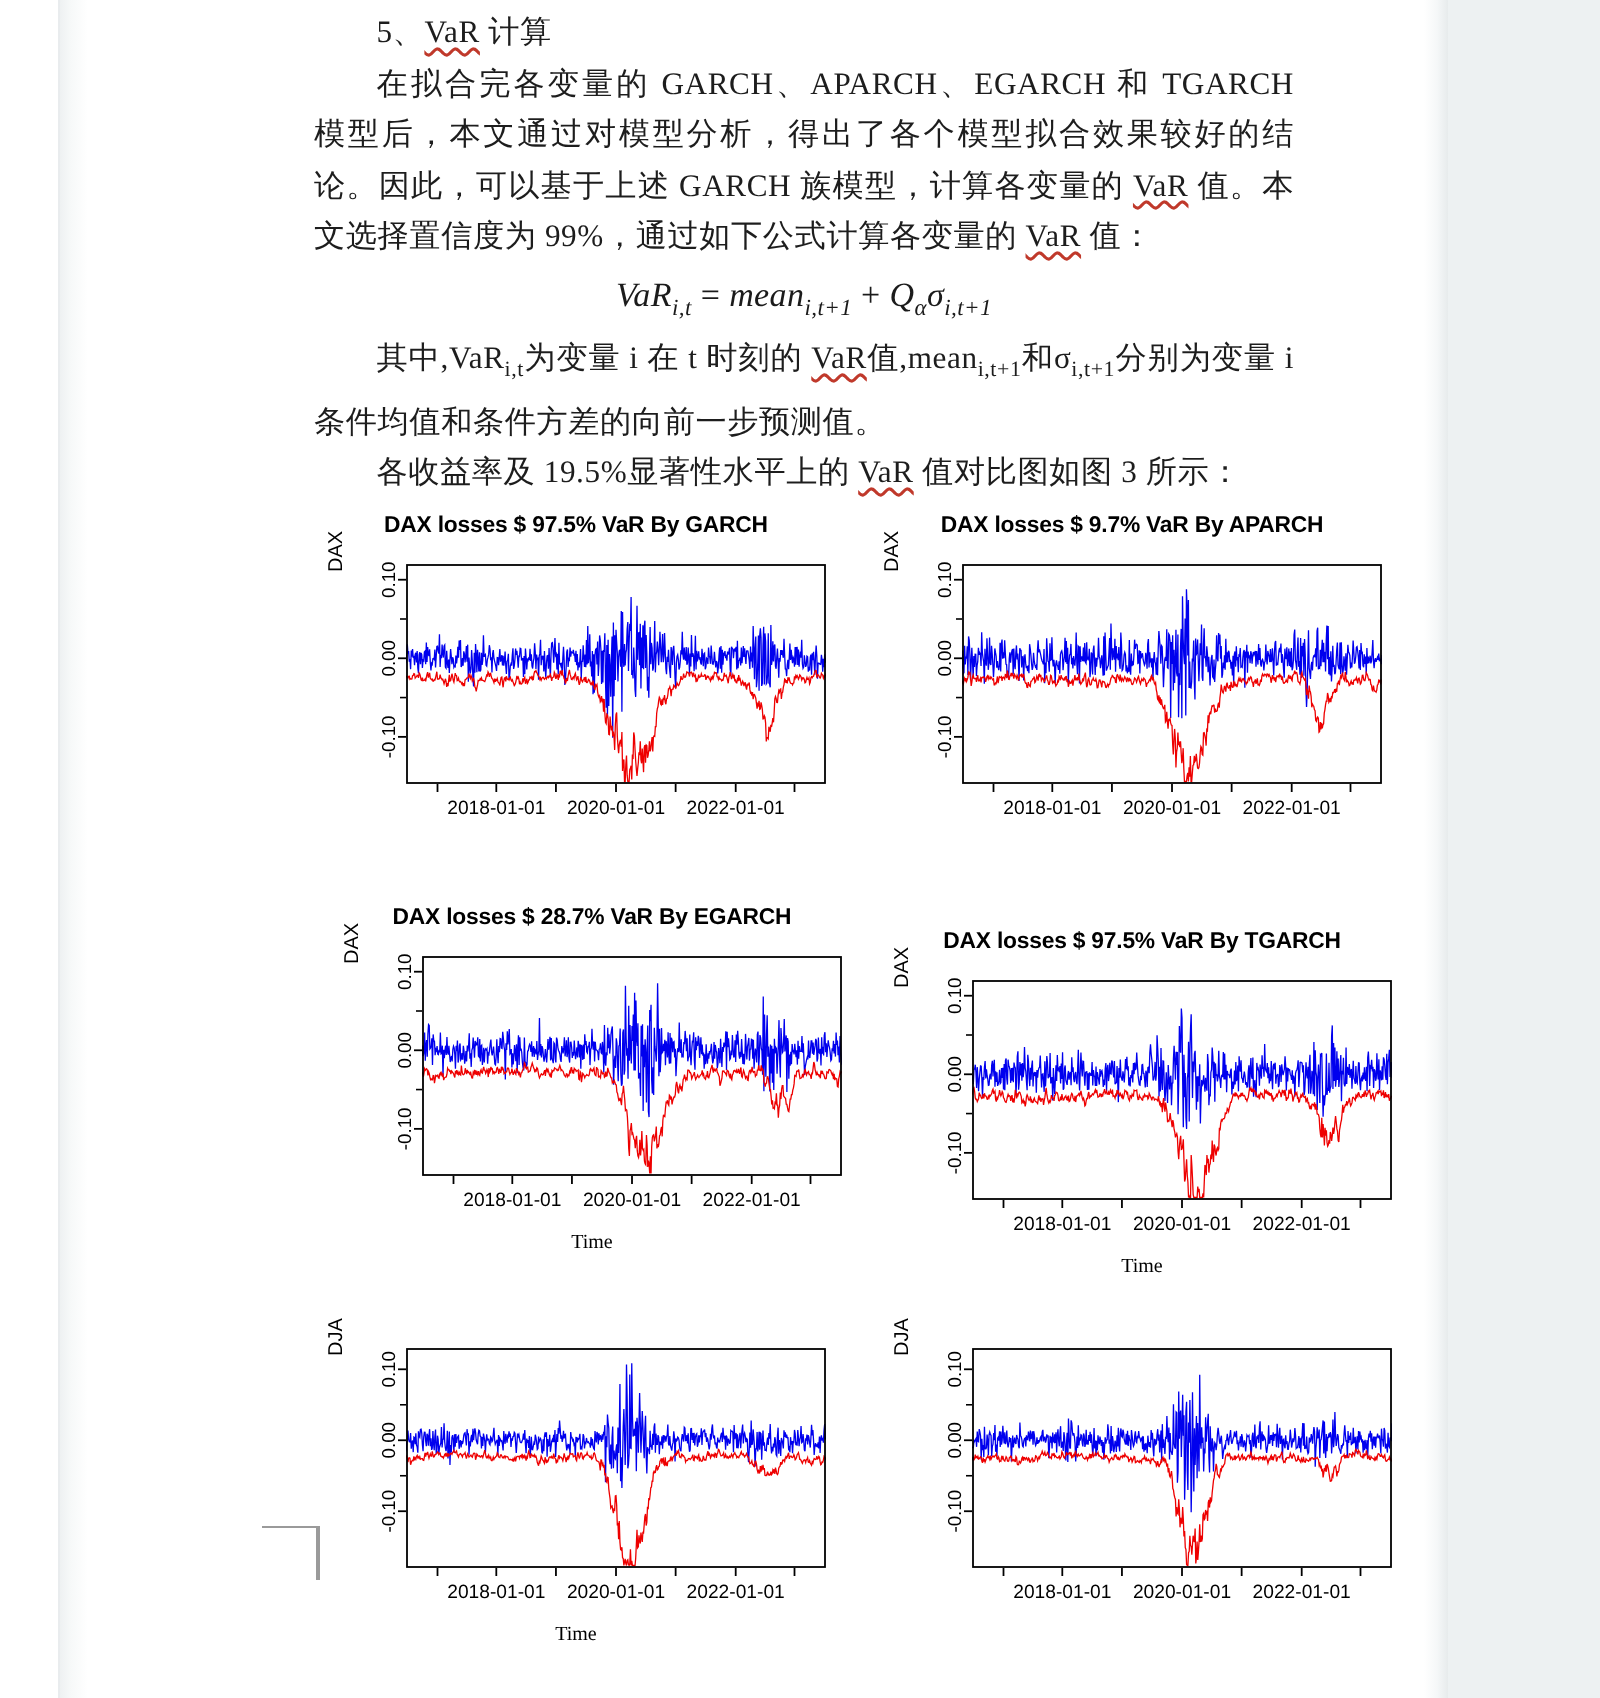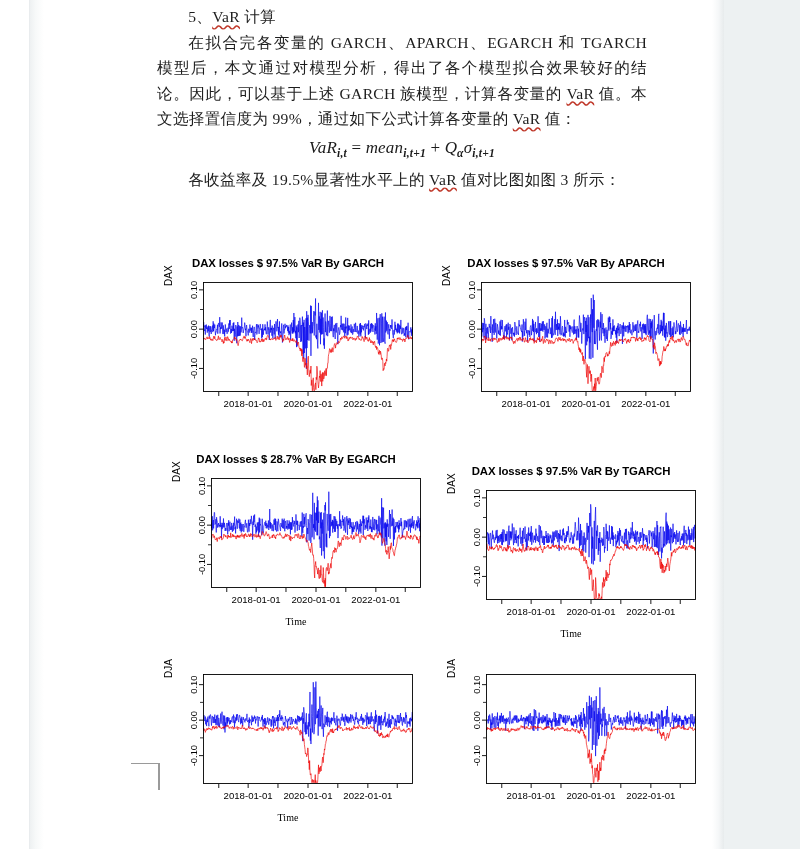--- a/index.html
+++ b/index.html
@@ -80,21 +80,21 @@
     text-align: center;
     font-family: "Liberation Serif", serif;
     font-style: italic;
     font-size: 17px;
     line-height: 27px;
     margin: 2px 0 0 0;
     letter-spacing: 0.2px;
   }
   .formula sub { font-style: italic; font-size: 0.68em; }
   .nm { font-style: normal; }
-  sub { font-size: 0.7em; font-weight: bold; }
+  sub { font-size: 0.7em; }
 
   
   .charts {
     position: absolute;
     left: 157px;
     top: 252px;
     width: 545px;
   }
   .chart-row {
     position: relative;
@@ -197,20 +197,21 @@
     <p class="para indent2"><span>在拟合完各变量的 GARCH、APARCH、EGARCH 和 TGARCH 模型后，本文通过对模型分析，得出了各个模型拟合效果较好的结论。因此，可以基于上述 GARCH 族模型，计算各变量的 </span><span class="squiggle">VaR</span><span> 值。本文选择置信度为 99%，通过如下公式计算各变量的 </span><span class="squiggle">VaR</span><span> 值：</span></p>
 
     <p class="formula">
       <span>VaR</span><sub>i,t</sub>
       <span class="nm">=</span>
       <span>mean</span><sub>i,t+1</sub>
       <span class="nm">+</span>
       <span>Q</span><sub>α</sub><span>σ</span><sub>i,t+1</sub>
     </p>
 
+    <p class="para indent2"><span>其中,</span><span>VaR</span><sub>i,t</sub><span>为变量 i 在 t 时刻的 </span><span class="squiggle">VaR</span><span>值,</span><span>mean</span><sub>i,t+1</sub><span>和</span><span>σ</span><sub>i,t+1</sub><span>分别为变量 i 条件均值和条件方差的向前一步预测值。</span></p>
 
     <p class="para indent2"><span>各收益率及 19.5%显著性水平上的 </span><span class="squiggle">VaR</span><span> 值对比图如图 3 所示：</span></p>
   </div>
 
   <div class="charts">
     <div class="chart-row r1">
       <div class="chart-cell left">
         <div class="chart-title">DAX losses $ 97.5% VaR By GARCH</div>
         <div class="plot-wrap">
             <svg width="262" height="140" class="plot-svg">
@@ -241,21 +242,21 @@
               <line x1="240.25" x2="240.25" y1="114" y2="118" stroke="#000" stroke-width="0.9"></line>
               <text x="91.15" y="129" text-anchor="middle" font-family="&quot;Liberation Sans&quot;, sans-serif" font-size="9.6" fill="#000">2018-01-01</text>
               <text x="151" y="129" text-anchor="middle" font-family="&quot;Liberation Sans&quot;, sans-serif" font-size="9.6" fill="#000">2020-01-01</text>
               <text x="210.85" y="129" text-anchor="middle" font-family="&quot;Liberation Sans&quot;, sans-serif" font-size="9.6" fill="#000">2022-01-01</text>
             </svg>
           </div>
         <div class="ylab">DAX</div>
         <div class="xlab"></div>
       </div>
       <div class="chart-cell right">
-        <div class="chart-title">DAX losses $ 97.5% VaR By APARCH</div>
+        <div class="chart-title">DAX losses $ 9.7% VaR By APARCH</div>
         <div class="plot-wrap">
             <svg width="262" height="140" class="plot-svg">
               <defs>
                 <clipPath id="clip1">
                   <rect x="46" y="4" width="210" height="110"></rect>
                 </clipPath>
               </defs>
               <g clip-path="url(#clip1)">
                 <path d="M46.00,56.28L46.33,47.32L46.66,58.66L46.98,58.33L47.31,44.85L47.64,54.20L47.97,50.22L48.30,51.26L48.63,45.10L48.95,59.55L49.28,40.23L49.61,42.08L49.94,49.29L50.27,62.14L50.59,53.56L50.92,45.83L51.25,52.78L51.58,61.23L51.91,49.99L52.23,55.50L52.56,49.10L52.89,49.13L53.22,60.04L53.55,54.74L53.88,52.83L54.20,45.86L54.53,49.41L54.86,48.36L55.19,49.04L55.52,55.01L55.84,38.09L56.17,48.24L56.50,50.88L56.83,52.81L57.16,63.84L57.48,46.44L57.81,52.75L58.14,54.83L58.47,41.15L58.80,49.49L59.13,56.91L59.45,53.53L59.78,40.73L60.11,53.59L60.44,54.46L60.77,44.89L61.09,48.82L61.42,54.12L61.75,60.53L62.08,55.13L62.41,46.21L62.73,48.21L63.06,49.99L63.39,55.84L63.72,52.52L64.05,55.40L64.38,57.06L64.70,54.89L65.03,43.42L65.36,57.68L65.69,44.02L66.02,41.82L66.34,51.38L66.67,48.16L67.00,51.10L67.33,42.08L67.66,48.49L67.98,54.07L68.31,54.33L68.64,60.69L68.97,57.45L69.30,60.76L69.63,51.22L69.95,48.11L70.28,53.40L70.61,49.55L70.94,47.42L71.27,46.50L71.59,59.18L71.92,46.25L72.25,54.51L72.58,56.56L72.91,48.34L73.23,44.71L73.56,51.75L73.89,48.74L74.22,54.25L74.55,62.46L74.88,46.08L75.20,46.75L75.53,47.22L75.86,55.76L76.19,50.54L76.52,50.28L76.84,62.30L77.17,51.49L77.50,49.20L77.83,53.69L78.16,56.07L78.48,55.10L78.81,57.60L79.14,54.68L79.47,58.64L79.80,44.08L80.13,46.42L80.45,49.59L80.78,53.89L81.11,56.94L81.44,55.44L81.77,48.42L82.09,52.31L82.42,54.34L82.75,55.49L83.08,54.83L83.41,56.95L83.73,47.21L84.06,42.14L84.39,48.23L84.72,46.73L85.05,48.04L85.38,49.56L85.70,51.26L86.03,52.51L86.36,53.09L86.69,54.10L87.02,46.47L87.34,63.58L87.67,53.27L88.00,58.64L88.33,41.19L88.66,47.62L88.98,52.59L89.31,52.86L89.64,57.83L89.97,43.66L90.30,52.12L90.63,51.84L90.95,40.64L91.28,51.69L91.61,55.27L91.94,51.93L92.27,54.97L92.59,63.46L92.92,54.06L93.25,52.18L93.58,54.47L93.91,55.11L94.23,56.92L94.56,52.68L94.89,58.91L95.22,49.33L95.55,47.95L95.88,47.42L96.20,48.99L96.53,57.16L96.86,52.64L97.19,50.34L97.52,40.94L97.84,53.07L98.17,42.50L98.50,54.04L98.83,45.87L99.16,63.32L99.48,53.61L99.81,49.49L100.14,49.28L100.47,43.95L100.80,54.17L101.13,50.93L101.45,56.19L101.78,50.08L102.11,53.29L102.44,54.82L102.77,50.24L103.09,38.29L103.42,53.58L103.75,59.11L104.08,45.04L104.41,45.49L104.73,63.78L105.06,45.09L105.39,52.94L105.72,50.41L106.05,50.46L106.38,52.58L106.70,45.71L107.03,52.69L107.36,43.50L107.69,53.09L108.02,53.67L108.34,43.14L108.67,51.51L109.00,50.97L109.33,51.66L109.66,46.34L109.98,60.56L110.31,57.40L110.64,48.31L110.97,49.01L111.30,59.30L111.63,47.01L111.95,44.81L112.28,52.41L112.61,59.54L112.94,50.76L113.27,55.35L113.59,51.35L113.92,51.39L114.25,40.91L114.58,50.19L114.91,51.19L115.23,56.13L115.56,53.52L115.89,49.59L116.22,53.99L116.55,59.90L116.88,40.08L117.20,59.61L117.53,38.21L117.86,49.18L118.19,57.33L118.52,56.28L118.84,55.37L119.17,54.69L119.50,48.01L119.83,40.97L120.16,56.90L120.48,33.75L120.81,46.38L121.14,52.05L121.47,46.09L121.80,49.68L122.13,51.77L122.45,41.38L122.78,57.86L123.11,45.01L123.44,51.23L123.77,48.72L124.09,52.04L124.42,45.49L124.75,54.46L125.08,56.42L125.41,38.21L125.73,44.17L126.06,57.25L126.39,56.81L126.72,54.27L127.05,49.58L127.38,48.15L127.70,49.17L128.03,57.74L128.36,54.62L128.69,58.66L129.02,55.83L129.34,57.91L129.67,41.96L130.00,57.48L130.33,59.34L130.66,48.81L130.98,55.00L131.31,53.54L131.64,54.66L131.97,49.53L132.30,41.83L132.63,46.42L132.95,44.46L133.28,44.09L133.61,44.51L133.94,53.66L134.27,53.44L134.59,47.14L134.92,58.80L135.25,47.56L135.58,51.23L135.91,49.43L136.23,48.63L136.56,51.74L136.89,53.21L137.22,54.57L137.55,53.72L137.88,48.44L138.20,50.24L138.53,56.40L138.86,44.08L139.19,41.57L139.52,55.78L139.84,48.20L140.17,52.55L140.50,51.90L140.83,55.67L141.16,51.19L141.48,61.81L141.81,51.86L142.14,48.03L142.47,52.97L142.80,53.77L143.13,59.36L143.45,50.71L143.78,59.65L144.11,46.23L144.44,37.48L144.77,41.78L145.09,45.93L145.42,53.82L145.75,44.82L146.08,45.32L146.41,54.01L146.73,65.63L147.06,57.46L147.39,51.68L147.72,50.48L148.05,52.41L148.38,36.66L148.70,55.85L149.03,56.12L149.36,39.02L149.69,39.54L150.02,42.67L150.34,80.99L150.67,43.00L151.00,53.94L151.33,39.63L151.66,67.30L151.98,46.83L152.31,63.43L152.64,53.83L152.97,36.89L153.30,58.38L153.63,60.21L153.95,39.21L154.28,80.63L154.61,58.69L154.94,64.58L155.27,45.43L155.59,36.44L155.92,81.12L156.25,20.09L156.58,41.44L156.91,50.01L157.23,54.10L157.56,31.21L157.89,79.74L158.22,16.67L158.55,25.52L158.88,49.75L159.20,22.04L159.53,66.04L159.86,52.71L160.19,65.79L160.52,66.00L160.84,62.88L161.17,51.25L161.50,52.69L161.83,42.29L162.16,63.19L162.48,71.71L162.81,41.25L163.14,49.30L163.47,48.70L163.80,41.81L164.13,51.83L164.45,62.62L164.78,53.50L165.11,43.65L165.44,49.60L165.77,34.23L166.09,60.41L166.42,62.48L166.75,44.30L167.08,36.14L167.41,51.16L167.73,50.05L168.06,55.34L168.39,45.09L168.72,49.07L169.05,58.11L169.38,50.42L169.70,56.30L170.03,64.78L170.36,55.31L170.69,50.95L171.02,49.48L171.34,60.43L171.67,61.01L172.00,51.73L172.33,62.98L172.66,57.21L172.98,53.21L173.31,39.60L173.64,50.99L173.97,52.65L174.30,38.46L174.63,44.05L174.95,39.28L175.28,51.39L175.61,45.00L175.94,60.91L176.27,59.22L176.59,53.32L176.92,56.11L177.25,49.67L177.58,56.89L177.91,41.37L178.23,53.22L178.56,48.17L178.89,53.07L179.22,47.38L179.55,48.12L179.88,52.99L180.20,51.92L180.53,56.36L180.86,52.86L181.19,59.78L181.52,49.86L181.84,64.55L182.17,49.13L182.50,47.74L182.83,55.32L183.16,45.19L183.48,52.16L183.81,50.57L184.14,58.11L184.47,49.66L184.80,50.00L185.13,46.00L185.45,55.58L185.78,55.28L186.11,55.63L186.44,50.73L186.77,47.81L187.09,47.06L187.42,65.90L187.75,47.75L188.08,50.78L188.41,44.43L188.73,58.39L189.06,47.73L189.39,50.36L189.72,49.60L190.05,53.58L190.38,47.64L190.70,48.88L191.03,53.89L191.36,49.85L191.69,48.00L192.02,49.36L192.34,48.30L192.67,47.50L193.00,55.35L193.33,47.49L193.66,51.01L193.98,54.30L194.31,44.06L194.64,52.04L194.97,46.01L195.30,54.13L195.63,55.33L195.95,52.28L196.28,51.74L196.61,52.91L196.94,57.24L197.27,53.18L197.59,52.66L197.92,44.21L198.25,51.40L198.58,54.27L198.91,47.46L199.23,49.02L199.56,50.25L199.89,53.05L200.22,46.52L200.55,52.98L200.88,51.90L201.20,46.16L201.53,52.81L201.86,59.73L202.19,48.79L202.52,43.47L202.84,42.49L203.17,54.83L203.50,53.38L203.83,54.56L204.16,51.07L204.48,47.46L204.81,45.94L205.14,48.25L205.47,43.76L205.80,53.42L206.13,49.09L206.45,51.32L206.78,56.87L207.11,60.81L207.44,46.32L207.77,50.65L208.09,51.57L208.42,45.63L208.75,55.12L209.08,51.76L209.41,46.30L209.73,55.02L210.06,47.73L210.39,55.67L210.72,46.05L211.05,57.11L211.38,55.86L211.70,52.11L212.03,39.44L212.36,36.77L212.69,51.92L213.02,53.80L213.34,56.91L213.67,47.75L214.00,40.76L214.33,55.41L214.66,52.46L214.98,59.39L215.31,41.01L215.64,60.94L215.97,45.01L216.30,50.27L216.63,43.37L216.95,59.82L217.28,41.48L217.61,49.42L217.94,65.44L218.27,75.47L218.59,68.11L218.92,52.09L219.25,37.08L219.58,55.93L219.91,58.51L220.23,61.50L220.56,54.90L220.89,52.95L221.22,57.18L221.55,51.08L221.88,49.96L222.20,49.63L222.53,50.69L222.86,46.17L223.19,55.32L223.52,37.53L223.84,35.84L224.17,56.63L224.50,55.60L224.83,56.01L225.16,46.89L225.48,55.13L225.81,47.44L226.14,41.84L226.47,53.16L226.80,43.39L227.13,53.13L227.45,47.84L227.78,57.73L228.11,42.54L228.44,34.78L228.77,51.57L229.09,34.98L229.42,59.14L229.75,50.55L230.08,59.74L230.41,47.59L230.73,62.73L231.06,56.63L231.39,44.93L231.72,55.40L232.05,54.35L232.38,59.12L232.70,58.27L233.03,53.33L233.36,47.14L233.69,43.26L234.02,54.48L234.34,55.86L234.67,56.65L235.00,43.21L235.33,59.17L235.66,43.11L235.98,54.12L236.31,58.67L236.64,57.00L236.97,50.19L237.30,53.50L237.63,57.31L237.95,48.58L238.28,59.34L238.61,52.10L238.94,44.39L239.27,48.07L239.59,48.55L239.92,49.83L240.25,56.18L240.58,53.27L240.91,55.68L241.23,50.11L241.56,42.32L241.89,47.46L242.22,53.81L242.55,53.04L242.88,50.31L243.20,45.69L243.53,45.36L243.86,47.73L244.19,50.68L244.52,56.22L244.84,47.06L245.17,56.96L245.50,43.48L245.83,48.65L246.16,48.34L246.48,54.66L246.81,55.61L247.14,49.15L247.47,53.94L247.80,50.23L248.13,58.78L248.45,45.98L248.78,53.90L249.11,50.31L249.44,53.63L249.77,51.58L250.09,49.86L250.42,53.70L250.75,52.59L251.08,48.06L251.41,42.01L251.73,52.64L252.06,56.07L252.39,52.10L252.72,51.04L253.05,52.96L253.38,51.78L253.70,50.68L254.03,51.85L254.36,48.73L254.69,52.59L255.02,51.57L255.34,52.08L255.67,54.11L256.00,49.56" fill="none" stroke="#0000ee" stroke-width="0.65"></path>
                 <path d="M46.00,62.28L46.33,63.55L46.66,64.16L46.98,62.10L47.31,61.07L47.64,62.22L47.97,61.07L48.30,62.70L48.63,61.74L48.95,60.71L49.28,58.21L49.61,58.75L49.94,57.93L50.27,61.04L50.59,65.00L50.92,63.06L51.25,60.43L51.58,59.48L51.91,61.05L52.23,61.34L52.56,61.18L52.89,61.22L53.22,62.95L53.55,60.75L53.88,59.63L54.20,62.38L54.53,62.52L54.86,61.98L55.19,61.14L55.52,63.25L55.84,60.85L56.17,60.66L56.50,60.82L56.83,60.45L57.16,60.78L57.48,60.85L57.81,62.97L58.14,61.77L58.47,60.28L58.80,59.84L59.13,61.40L59.45,60.36L59.78,61.42L60.11,61.52L60.44,60.41L60.77,60.76L61.09,61.41L61.42,61.93L61.75,61.48L62.08,64.40L62.41,64.42L62.73,63.55L63.06,63.82L63.39,62.22L63.72,60.23L64.05,63.55L64.38,61.79L64.70,60.32L65.03,60.58L65.36,60.79L65.69,60.39L66.02,62.39L66.34,60.74L66.67,60.59L67.00,61.02L67.33,61.58L67.66,59.31L67.98,59.49L68.31,61.09L68.64,57.34L68.97,58.79L69.30,61.64L69.63,61.73L69.95,60.00L70.28,59.80L70.61,58.40L70.94,59.64L71.27,58.96L71.59,59.80L71.92,61.28L72.25,59.22L72.58,59.80L72.91,60.23L73.23,61.11L73.56,59.61L73.89,60.50L74.22,62.32L74.55,60.90L74.88,59.40L75.20,59.48L75.53,59.97L75.86,58.80L76.19,60.79L76.52,59.51L76.84,59.27L77.17,60.94L77.50,63.03L77.83,63.62L78.16,63.61L78.48,65.60L78.81,65.73L79.14,63.07L79.47,64.31L79.80,64.89L80.13,65.26L80.45,62.69L80.78,62.63L81.11,62.02L81.44,61.36L81.77,61.42L82.09,60.26L82.42,63.27L82.75,62.83L83.08,61.56L83.41,60.09L83.73,60.99L84.06,62.32L84.39,59.29L84.72,59.13L85.05,60.59L85.38,59.42L85.70,62.30L86.03,61.59L86.36,60.97L86.69,61.48L87.02,62.87L87.34,62.62L87.67,61.47L88.00,60.74L88.33,59.69L88.66,61.90L88.98,62.49L89.31,64.13L89.64,64.13L89.97,62.73L90.30,59.63L90.63,59.93L90.95,61.79L91.28,63.47L91.61,62.86L91.94,63.27L92.27,62.12L92.59,63.53L92.92,65.00L93.25,64.39L93.58,64.02L93.91,62.32L94.23,62.76L94.56,60.22L94.89,60.88L95.22,62.14L95.55,59.52L95.88,60.99L96.20,61.10L96.53,61.91L96.86,62.03L97.19,61.18L97.52,62.20L97.84,60.34L98.17,60.26L98.50,63.11L98.83,61.57L99.16,65.37L99.48,63.95L99.81,62.81L100.14,63.67L100.47,63.77L100.80,62.62L101.13,62.04L101.45,64.84L101.78,62.60L102.11,61.81L102.44,59.61L102.77,61.74L103.09,61.31L103.42,61.91L103.75,60.55L104.08,62.13L104.41,58.75L104.73,61.58L105.06,62.74L105.39,64.08L105.72,63.55L106.05,63.14L106.38,61.14L106.70,62.72L107.03,60.59L107.36,59.44L107.69,58.28L108.02,62.74L108.34,65.58L108.67,64.71L109.00,61.90L109.33,61.20L109.66,62.57L109.98,64.38L110.31,64.49L110.64,64.15L110.97,61.99L111.30,61.95L111.63,61.05L111.95,62.17L112.28,62.41L112.61,62.52L112.94,61.54L113.27,62.97L113.59,65.88L113.92,65.82L114.25,64.08L114.58,62.05L114.91,61.92L115.23,62.70L115.56,64.03L115.89,65.65L116.22,62.63L116.55,62.66L116.88,63.03L117.20,62.99L117.53,64.01L117.86,65.62L118.19,65.73L118.52,64.71L118.84,64.02L119.17,65.21L119.50,64.27L119.83,64.16L120.16,62.59L120.48,61.05L120.81,60.79L121.14,59.77L121.47,60.08L121.80,60.80L122.13,61.06L122.45,60.87L122.78,63.18L123.11,63.31L123.44,59.60L123.77,59.35L124.09,60.26L124.42,61.28L124.75,61.96L125.08,59.25L125.41,61.93L125.73,62.61L126.06,61.10L126.39,61.75L126.72,62.44L127.05,61.41L127.38,60.39L127.70,61.11L128.03,61.67L128.36,63.06L128.69,60.65L129.02,61.89L129.34,62.40L129.67,60.99L130.00,62.16L130.33,61.85L130.66,63.22L130.98,64.21L131.31,64.25L131.64,63.45L131.97,62.44L132.30,61.01L132.63,61.28L132.95,61.95L133.28,63.07L133.61,62.00L133.94,60.73L134.27,60.18L134.59,61.90L134.92,62.98L135.25,63.93L135.58,62.54L135.91,61.47L136.23,62.14L136.56,62.42L136.89,61.05L137.22,61.47L137.55,61.85L137.88,63.32L138.20,65.44L138.53,63.71L138.86,63.54L139.19,63.20L139.52,62.21L139.84,61.72L140.17,62.30L140.50,60.31L140.83,59.73L141.16,62.23L141.48,60.51L141.81,61.76L142.14,63.56L142.47,64.18L142.80,63.43L143.13,66.80L143.45,68.35L143.78,71.47L144.11,72.02L144.44,69.67L144.77,73.70L145.09,70.70L145.42,74.43L145.75,71.63L146.08,74.54L146.41,75.49L146.73,76.35L147.06,76.23L147.39,74.45L147.72,82.94L148.05,82.35L148.38,77.93L148.70,82.99L149.03,86.35L149.36,81.88L149.69,82.10L150.02,81.29L150.34,83.48L150.67,84.56L151.00,84.71L151.33,93.93L151.66,99.29L151.98,91.83L152.31,86.46L152.64,91.13L152.97,105.73L153.30,97.92L153.63,96.13L153.95,88.24L154.28,94.49L154.61,93.64L154.94,95.63L155.27,92.63L155.59,98.64L155.92,103.57L156.25,101.38L156.58,96.08L156.91,106.21L157.23,112.74L157.56,112.74L157.89,112.74L158.22,112.74L158.55,109.87L158.88,108.43L159.20,112.74L159.53,105.70L159.86,110.38L160.19,100.02L160.52,112.74L160.84,112.74L161.17,108.57L161.50,104.64L161.83,104.45L162.16,99.89L162.48,102.74L162.81,102.16L163.14,98.95L163.47,102.46L163.80,105.95L164.13,106.25L164.45,105.86L164.78,103.42L165.11,98.35L165.44,95.22L165.77,95.89L166.09,99.24L166.42,99.58L166.75,88.44L167.08,88.30L167.41,89.68L167.73,91.40L168.06,94.84L168.39,86.85L168.72,87.26L169.05,79.58L169.38,83.65L169.70,78.80L170.03,78.28L170.36,79.14L170.69,76.61L171.02,74.91L171.34,75.05L171.67,74.60L172.00,74.66L172.33,78.31L172.66,76.27L172.98,77.66L173.31,77.69L173.64,77.40L173.97,74.49L174.30,73.34L174.63,75.80L174.95,71.08L175.28,68.47L175.61,64.27L175.94,66.43L176.27,67.98L176.59,68.46L176.92,67.10L177.25,64.94L177.58,65.84L177.91,67.83L178.23,64.31L178.56,63.35L178.89,65.55L179.22,66.06L179.55,65.83L179.88,64.52L180.20,67.43L180.53,62.91L180.86,64.95L181.19,65.64L181.52,65.56L181.84,62.43L182.17,64.51L182.50,63.64L182.83,64.79L183.16,64.44L183.48,65.57L183.81,64.09L184.14,62.08L184.47,61.14L184.80,62.71L185.13,61.49L185.45,62.64L185.78,63.00L186.11,61.47L186.44,61.81L186.77,61.41L187.09,62.48L187.42,62.47L187.75,63.30L188.08,64.00L188.41,63.13L188.73,63.35L189.06,61.46L189.39,60.91L189.72,61.95L190.05,61.12L190.38,60.44L190.70,60.92L191.03,62.98L191.36,63.34L191.69,65.47L192.02,62.88L192.34,62.87L192.67,61.71L193.00,63.96L193.33,62.74L193.66,61.21L193.98,64.33L194.31,64.26L194.64,64.69L194.97,63.75L195.30,61.76L195.63,63.00L195.95,59.94L196.28,59.03L196.61,59.84L196.94,60.01L197.27,59.17L197.59,59.22L197.92,59.45L198.25,60.14L198.58,58.95L198.91,59.13L199.23,60.00L199.56,59.32L199.89,60.16L200.22,60.77L200.55,63.39L200.88,61.88L201.20,59.56L201.53,61.04L201.86,60.73L202.19,62.37L202.52,60.72L202.84,63.08L203.17,60.95L203.50,60.06L203.83,60.32L204.16,59.92L204.48,60.60L204.81,58.87L205.14,60.14L205.47,59.90L205.80,62.01L206.13,60.17L206.45,62.53L206.78,63.61L207.11,63.65L207.44,63.13L207.77,62.99L208.09,61.99L208.42,62.78L208.75,63.08L209.08,60.74L209.41,59.50L209.73,61.10L210.06,61.14L210.39,59.88L210.72,61.78L211.05,62.34L211.38,59.58L211.70,59.39L212.03,58.76L212.36,57.37L212.69,58.69L213.02,58.25L213.34,58.33L213.67,59.61L214.00,62.64L214.33,63.06L214.66,63.20L214.98,63.97L215.31,62.34L215.64,58.94L215.97,58.17L216.30,60.20L216.63,60.63L216.95,61.40L217.28,61.97L217.61,61.36L217.94,64.15L218.27,69.53L218.59,67.01L218.92,67.81L219.25,71.31L219.58,64.74L219.91,67.36L220.23,68.02L220.56,70.26L220.89,75.66L221.22,74.06L221.55,74.67L221.88,75.10L222.20,76.82L222.53,77.37L222.86,82.20L223.19,82.69L223.52,81.04L223.84,80.54L224.17,81.10L224.50,88.12L224.83,87.78L225.16,83.02L225.48,86.66L225.81,83.39L226.14,86.14L226.47,84.46L226.80,83.95L227.13,78.60L227.45,76.93L227.78,74.28L228.11,72.60L228.44,72.62L228.77,68.47L229.09,69.75L229.42,73.10L229.75,72.47L230.08,70.97L230.41,73.05L230.73,70.50L231.06,70.77L231.39,68.27L231.72,68.34L232.05,67.85L232.38,66.60L232.70,68.41L233.03,66.24L233.36,67.88L233.69,63.66L234.02,63.62L234.34,62.32L234.67,64.56L235.00,61.85L235.33,60.11L235.66,60.88L235.98,59.12L236.31,58.67L236.64,60.95L236.97,61.75L237.30,62.32L237.63,57.97L237.95,60.35L238.28,63.15L238.61,62.17L238.94,62.61L239.27,63.34L239.59,64.85L239.92,64.70L240.25,63.38L240.58,62.50L240.91,63.74L241.23,63.47L241.56,64.41L241.89,62.09L242.22,62.14L242.55,61.66L242.88,61.92L243.20,60.82L243.53,62.18L243.86,63.69L244.19,61.27L244.52,61.02L244.84,62.25L245.17,64.11L245.50,63.66L245.83,62.22L246.16,59.68L246.48,59.60L246.81,61.63L247.14,62.31L247.47,62.31L247.80,60.56L248.13,58.30L248.45,59.01L248.78,59.72L249.11,61.07L249.44,61.98L249.77,61.60L250.09,61.73L250.42,64.21L250.75,64.58L251.08,66.95L251.41,67.39L251.73,64.76L252.06,66.72L252.39,67.61L252.72,67.66L253.05,68.09L253.38,67.05L253.70,64.56L254.03,64.15L254.36,62.28L254.69,62.80L255.02,61.89L255.34,64.21L255.67,62.14L256.00,62.11" fill="none" stroke="#ee0000" stroke-width="0.65"></path>

